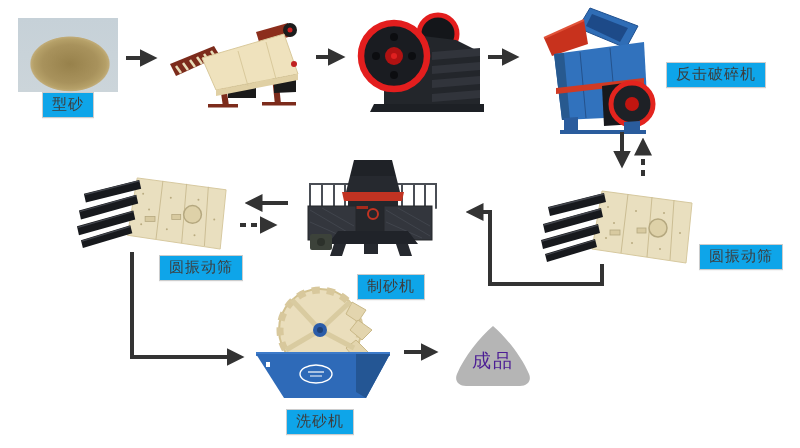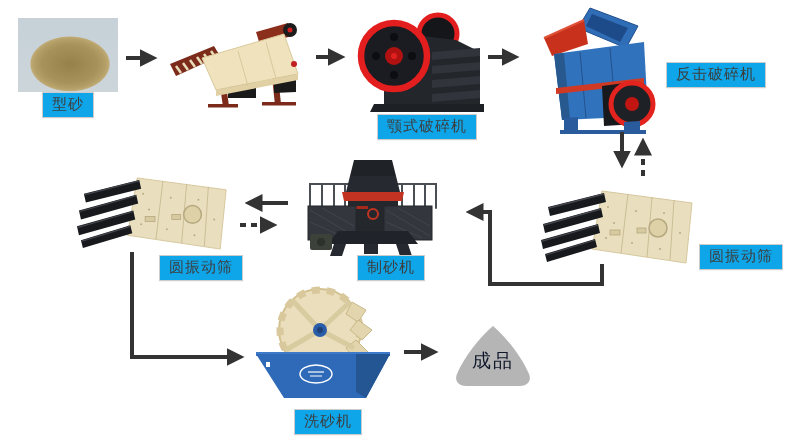--- a/index.html
+++ b/index.html
@@ -13,21 +13,21 @@
   .node svg{display:block;width:100%;height:100%;}
   .label-box{
     position:absolute;transform:translateX(-50%);
     background:#0ea5e9;border:1px solid #cccccc;
     padding:1px 9px 3px 9px;font-size:15px;line-height:20px;
     color:#3d3d3d;white-space:nowrap;letter-spacing:1px;
     box-shadow:0 1px 1px rgba(0,0,0,0.04);
   }
   .cone-label{
     position:absolute;transform:translate(-50%,-50%);
-    font-size:19px;color:#0f172a;letter-spacing:2px;white-space:nowrap;
+    font-size:19px;color:#4c1d95;letter-spacing:2px;white-space:nowrap;
   }
   .sand-photo{
     position:absolute;left:18px;top:18px;width:100px;height:74px;
     background:
       radial-gradient(ellipse 60% 56% at 52% 62%, #97814b 0%, #a8925c 46%, #b5a068 60%, #c0ab77 65%, rgba(195,175,125,0) 67%),
       linear-gradient(#c6d1d8,#ccd5da);
   }
   #arrows{position:absolute;left:0;top:0;}
 </style>
 </head>
@@ -256,21 +256,20 @@
       <path d="M643,176 L643,142" stroke-dasharray="6 5" marker-end="url(#ah)"></path>
       <path d="M602,264 L602,284 L490,284 L490,212 L470,212" marker-end="url(#ah)"></path>
       <path d="M288,203 L249,203" marker-end="url(#ah)"></path>
       <path d="M240,225 L273,225" stroke-dasharray="6 5" marker-end="url(#ah)"></path>
       <path d="M132,252 L132,357 L240,357" marker-end="url(#ah)"></path>
       <path d="M404,352 L434,352" marker-end="url(#ah)"></path>
     </g>
   </svg>
 
   <div class="label-box" style="left:68px;top:92px;">型砂</div>
-  <div class="label-box" style="left:427px;top:114px;">颚式破碎机</div>
   <div class="label-box" style="left:716px;top:62px;">反击破碎机</div>
   <div class="label-box" style="left:741px;top:244px;">圆振动筛</div>
-  <div class="label-box" style="left:391px;top:255px;text-align:center;">制砂机</div>
+  <div class="label-box" style="left:391px;top:274px;text-align:center;">制砂机</div>
   <div class="label-box" style="left:201px;top:255px;">圆振动筛</div>
-  <div class="label-box" style="left:328px;top:409px;">洗砂机</div>
+  <div class="label-box" style="left:320px;top:409px;">洗砂机</div>
   <div class="cone-label" style="left:493px;top:361px;">成品</div>
 
 </div>
 
 </body></html>

